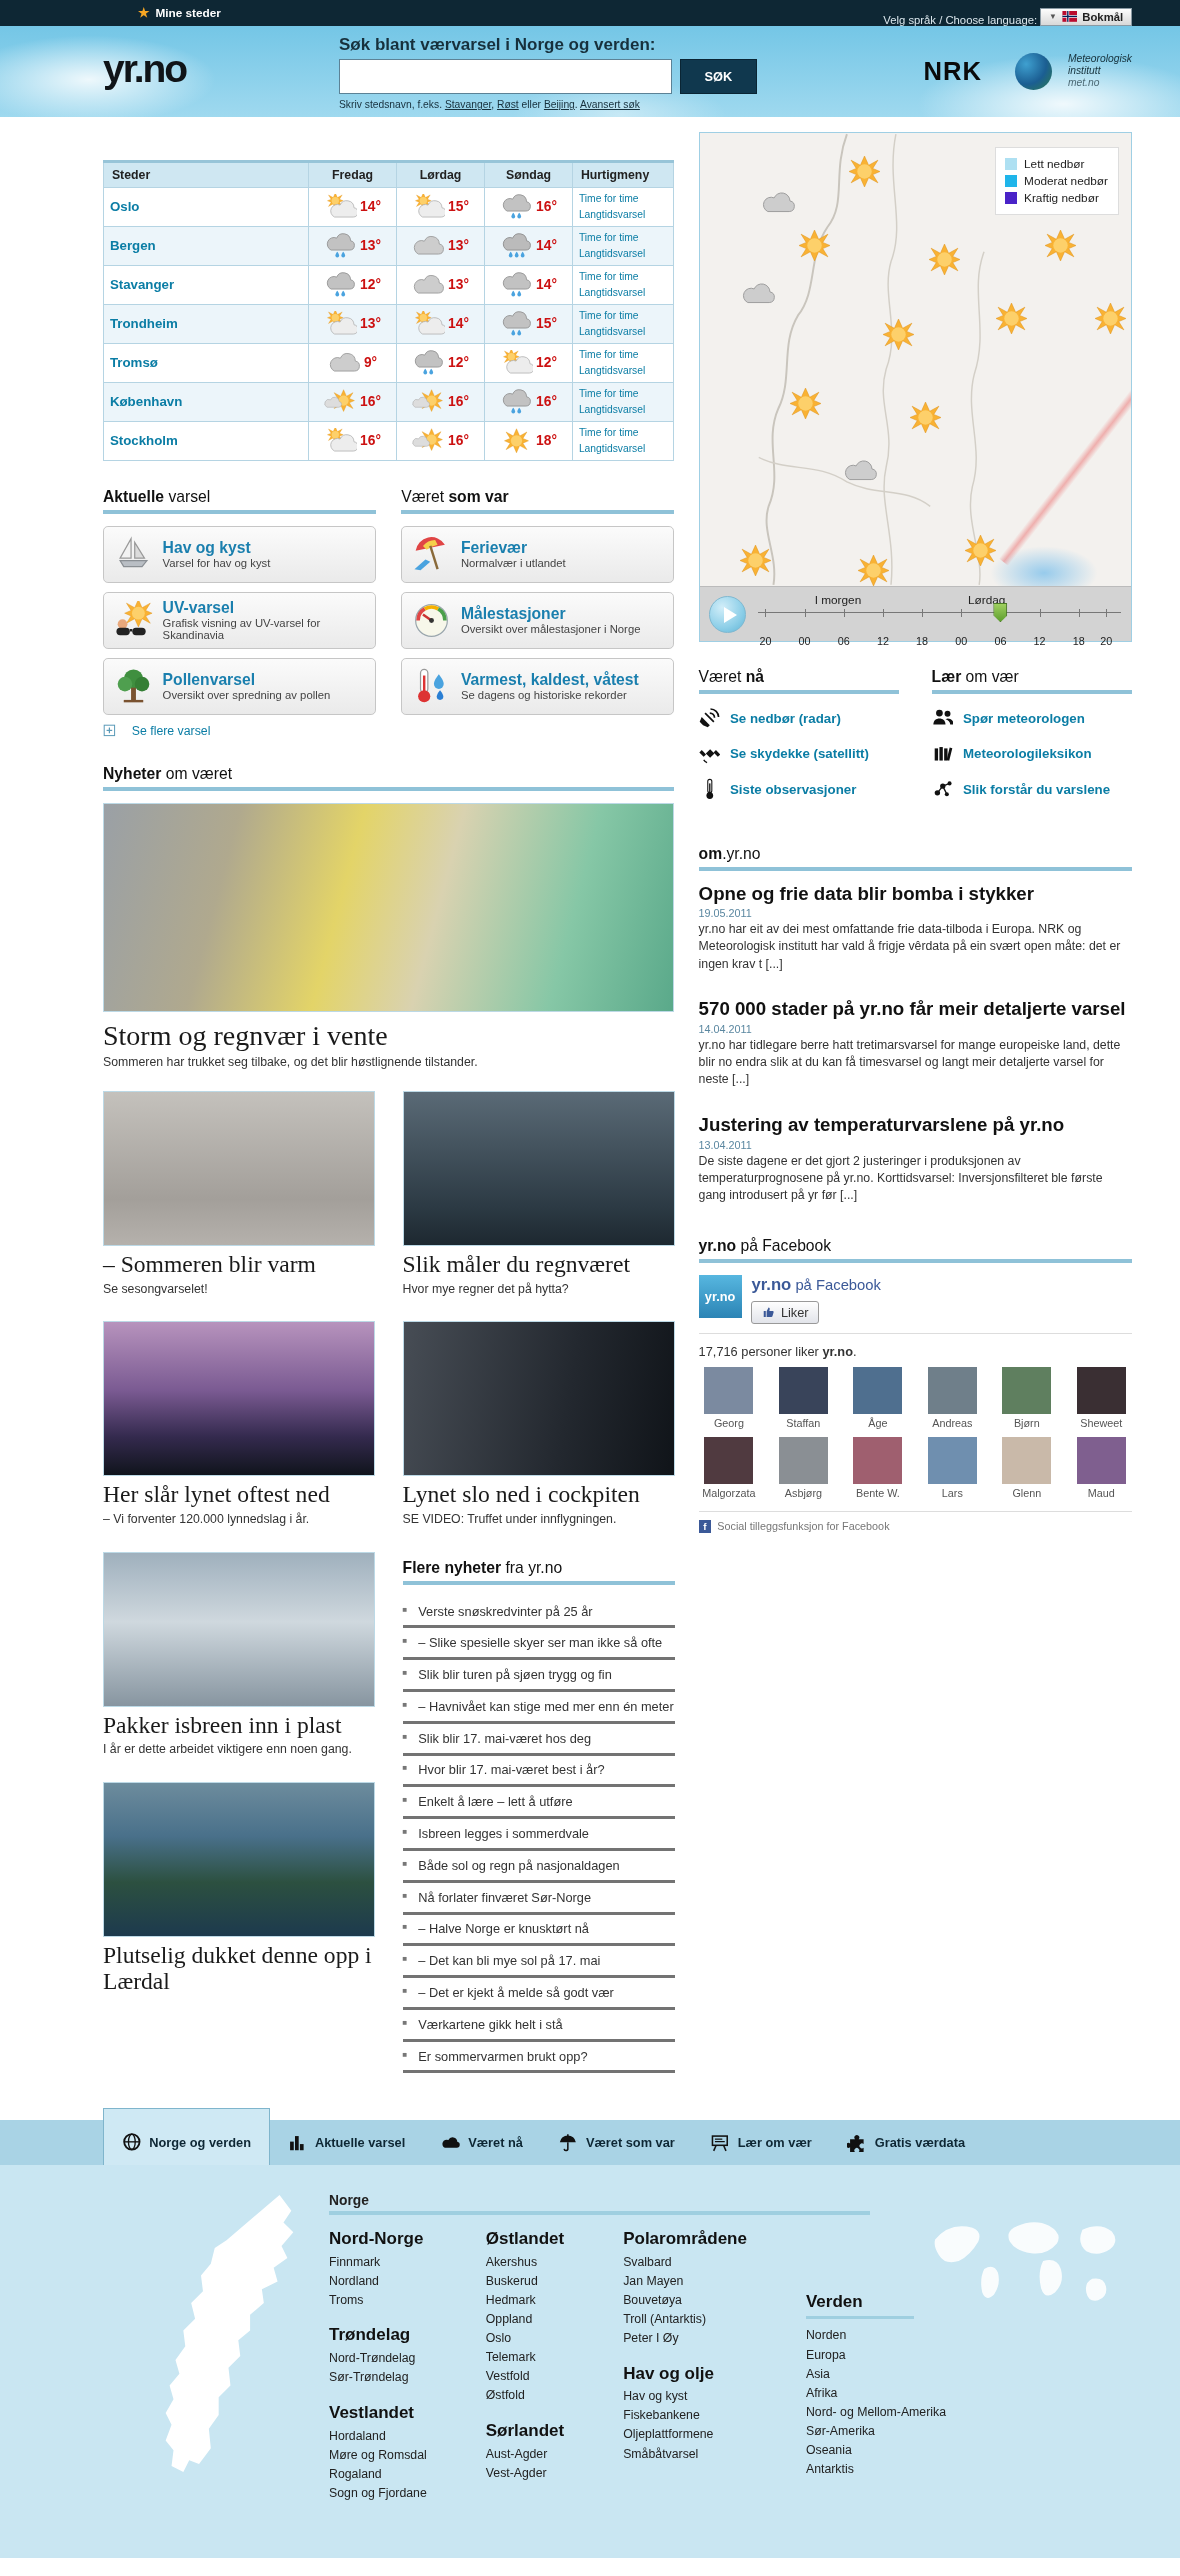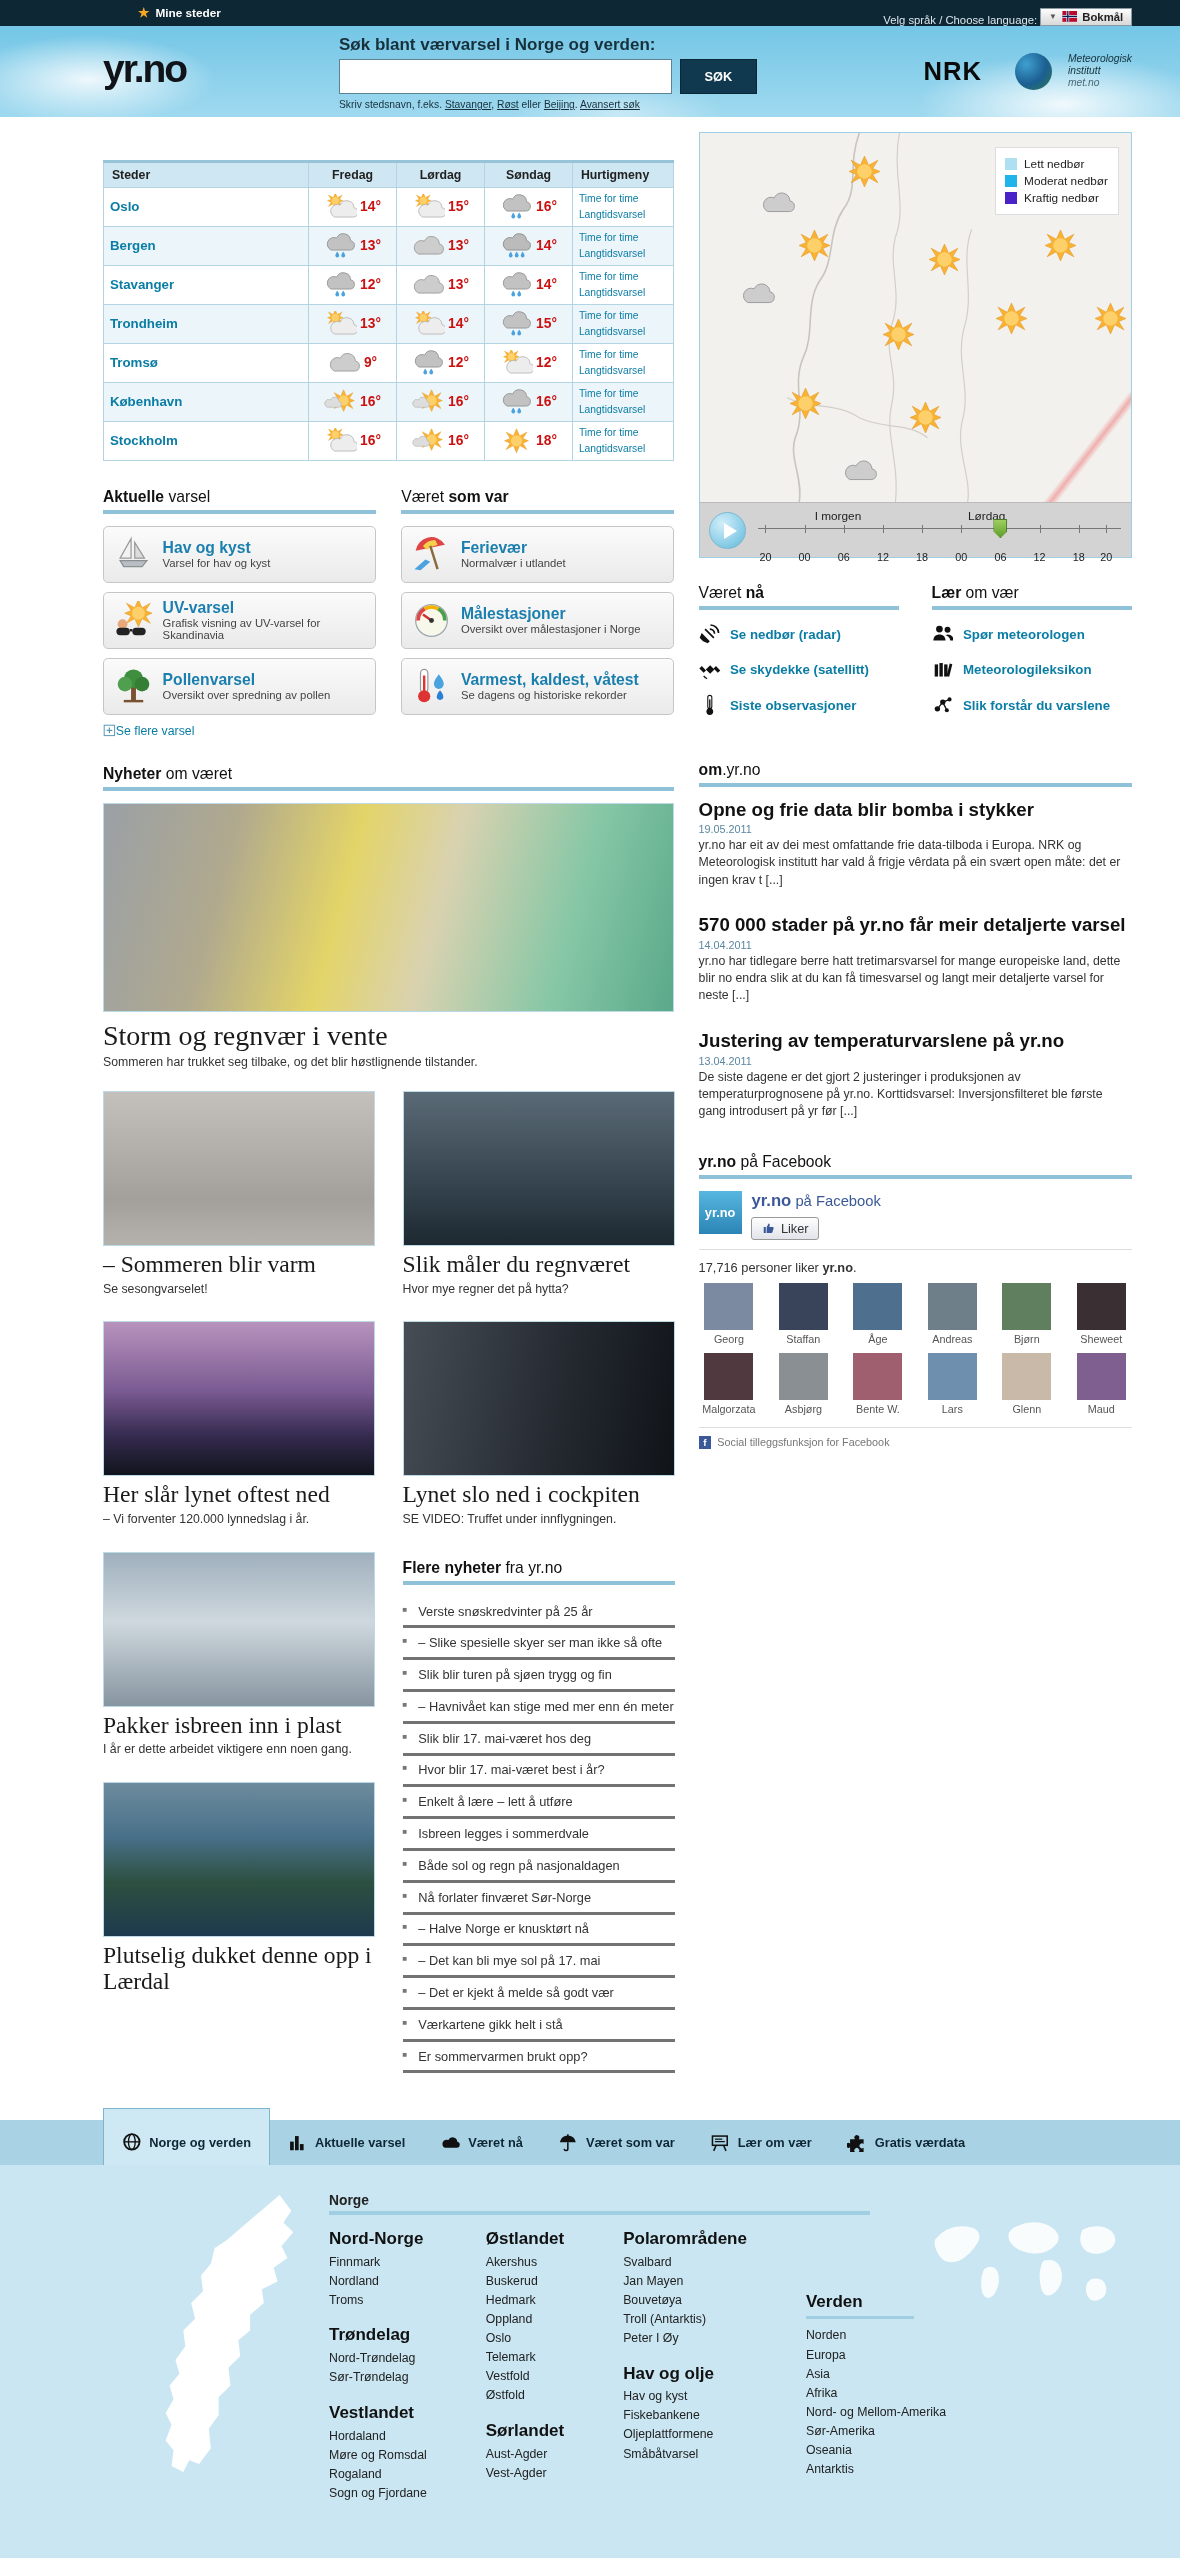--- a/index.html
+++ b/index.html
@@ -59,21 +59,21 @@
   .rule { height:3.9px; background:#8fc2d8; margin-bottom:11.8px; }
 
   
   .cards2 { display:flex; gap:25.6px; }
   .cardcol { width:273px; }
   .card { display:flex; align-items:center; gap:9.8px; height:57px; margin-bottom:8.9px; border:1px solid #c6c6c6; border-radius:4.9px; background:linear-gradient(#fbfbfb,#eaeaea); padding:5.9px 9.8px; }
   .cicon { width:39px; height:39px; flex:none; }
   .cicon svg { width:100%; height:100%; }
   .card .t { color:#1a7fae; font-weight:bold; font-size:15.7px; line-height:1.15; }
   .card .d { color:#444; font-size:11.3px; }
-  .morelink { display:flex; align-items:center; gap:0; font-size:12.3px; color:#0b7da5; margin-top:2px; }
+  .morelink { display:flex; align-items:center; gap:16px; font-size:12.3px; color:#0b7da5; margin-top:2px; }
   .morelink .pic { width:12.8px; height:12.8px; display:inline-block; }
   .morelink .pic svg { width:100%; height:100%; }
 
   
   .news-main-img { width:571px; height:209px; border:1px solid #bcd9e6; background:linear-gradient(105deg,#9aa0a6 0%,#b0a98e 22%,#e3d468 42%,#d9d2b0 58%,#86c7a6 80%,#5aa98a 100%); }
   h1.bigtitle { font-family:"Liberation Serif", serif; font-weight:normal; font-size:28px; color:#1a1a1a; margin-top:7.9px; }
   .subtxt { font-size:12.3px; color:#333; margin-top:3.9px; }
   .newsgrid { display:flex; gap:27.6px; margin-top:21.6px; }
   .ng-col { width:272px; }
   .thumbimg { width:272px; height:155px; border:1px solid #bcd9e6; margin-bottom:5.9px; }
@@ -86,21 +86,21 @@
   h3.midtitle { font-family:"Liberation Serif", serif; font-weight:normal; font-size:23.6px; color:#1a1a1a; line-height:1.1; }
   .ngap { margin-top:25.6px; }
 
   
   .morelist { list-style:none; }
   .morelist li { border-bottom:3px solid #737373; padding:6.9px 0 6.9px 15.7px; font-size:12.8px; color:#333; position:relative; }
   .morelist li::before { content:"■"; position:absolute; left:0; top:7.9px; font-size:7.9px; color:#777; }
 
   
   .mapwidget { border:1px solid #9fcfe4; width:433px; }
-  .maparea { position:relative; height:369px; background:#f3f1ee; overflow:hidden; }
+  .maparea { position:relative; height:453px; background:#f3f1ee; overflow:hidden; }
   .coast { position:absolute; left:0; top:0; width:100%; height:100%; }
   .mapsun { position:absolute; width:33px; height:33px; }
   .mapsun svg, .mapcloud svg { width:100%; height:100%; }
   .mapcloud { position:absolute; width:35px; height:25.6px; }
   .precip { position:absolute; left:290px; top:413px; width:108px; height:54px; background:radial-gradient(ellipse at center, rgba(120,190,235,.75), rgba(140,200,240,0) 70%); }
   .front { position:absolute; left:241px; top:295px; width:325px; height:11.8px; background:linear-gradient(rgba(240,150,150,.0),rgba(235,120,120,.55),rgba(240,150,150,.0)); transform:rotate(-52deg); }
   .legend { position:absolute; right:11.8px; top:13.8px; background:#fff; border:1px solid #ddd; padding:5.9px 9.8px; font-size:11.8px; }
   .legend .lrow { display:flex; align-items:center; gap:6.9px; margin:3px 0; }
   .chip { width:11.8px; height:11.8px; display:inline-block; }
   .timeline { height:55px; background:#d3d3d3; border-top:1px solid #bbb; display:flex; align-items:center; padding:0 9.8px; }

